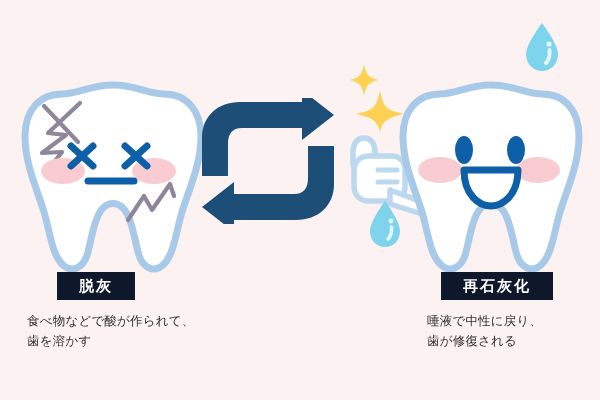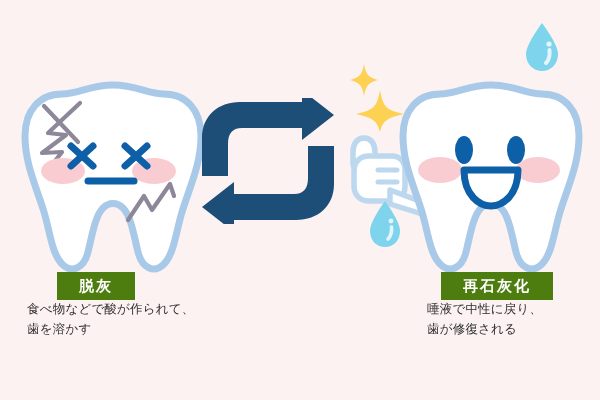--- a/index.html
+++ b/index.html
@@ -65,33 +65,34 @@
   #droplet-bottom { left: 368px; top: 200px; width: 34px; height: 48px; }
   .droplet svg { display: block; width: 100%; height: 100%; }
 
   
   .caption-block { position: absolute; }
   #caption-left  { left: 27px;  top: 272px; width: 250px; }
   #caption-right { left: 427px; top: 272px; width: 250px; }
 
   .label-chip {
     display: inline-block;
-    background: #4d7c0f;
+    background: #0f172a;
     color: #ffffff;
     font-size: 15px;
     font-weight: bold;
     letter-spacing: 2px;
     padding: 5px 22px 6px 22px;
     line-height: 1.15;
     white-space: nowrap;
   }
   #caption-left .label-chip  { margin-left: 30px; }
   #caption-right .label-chip { margin-left: 14px; }
 
   .caption-text {
+    margin-top: 12px;
     color: #2f2f2f;
     font-size: 12.5px;
     line-height: 1.55;
     white-space: pre-line;
     letter-spacing: 0.2px;
   }
   #caption-left .caption-text  { margin-left: 0px; }
   #caption-right .caption-text { margin-left: 0px; }
 </style>
 </head>

